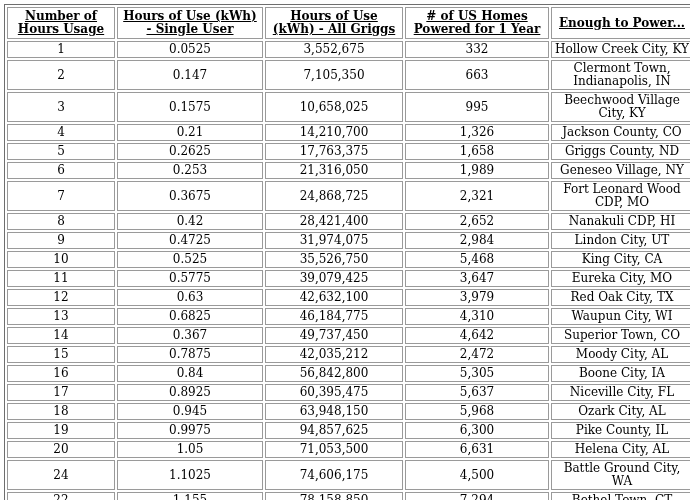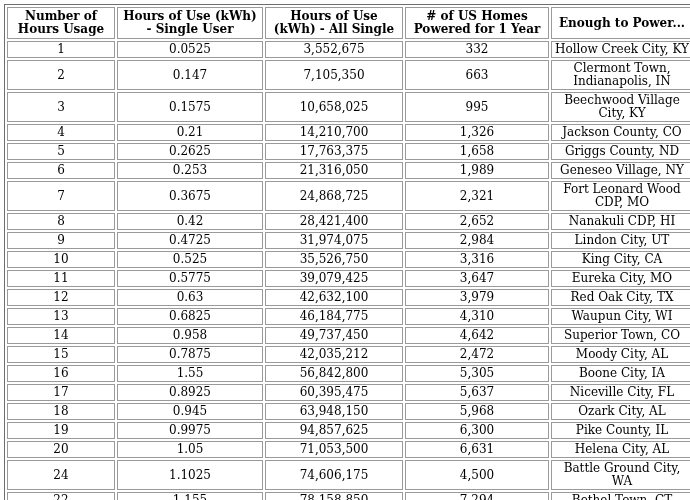--- a/index.html
+++ b/index.html
@@ -29,38 +29,39 @@
     vertical-align: middle;
     font-size: 12px;
     line-height: 13px;
     padding: 1px 2px;
     overflow: hidden;
     word-wrap: break-word;
   }
   th {
     font-weight: bold;
     padding: 2px 4px;
+    text-decoration: underline;
   }
 </style>
 </head>
 <body>
 
 <table class="data-table">
   <colgroup>
     <col style="width:108px">
     <col style="width:146px">
     <col style="width:138px">
     <col style="width:144px">
     <col style="width:142px">
   </colgroup>
   <thead>
     <tr>
         <th>Number of Hours Usage</th>
         <th>Hours of Use (kWh) - Single User</th>
-        <th>Hours of Use (kWh) - All Single</th>
+        <th>Hours of Use (kWh) - All Griggs</th>
         <th># of US Homes Powered for 1 Year</th>
         <th>Enough to Power...</th>
       </tr>
   </thead>
   <tbody>
       <tr>
         <td>1</td>
         <td>0.0525</td>
         <td>3,552,675</td>
         <td>332</td>
@@ -119,21 +120,21 @@
         <td>9</td>
         <td>0.4725</td>
         <td>31,974,075</td>
         <td>2,984</td>
         <td>Lindon City, UT</td>
       </tr>
       <tr>
         <td>10</td>
         <td>0.525</td>
         <td>35,526,750</td>
-        <td>3,316</td>
+        <td>5,468</td>
         <td>King City, CA</td>
       </tr>
       <tr>
         <td>11</td>
         <td>0.5775</td>
         <td>39,079,425</td>
         <td>3,647</td>
         <td>Eureka City, MO</td>
       </tr>
       <tr>
@@ -145,35 +146,35 @@
       </tr>
       <tr>
         <td>13</td>
         <td>0.6825</td>
         <td>46,184,775</td>
         <td>4,310</td>
         <td>Waupun City, WI</td>
       </tr>
       <tr>
         <td>14</td>
-        <td>0.958</td>
+        <td>0.367</td>
         <td>49,737,450</td>
         <td>4,642</td>
         <td>Superior Town, CO</td>
       </tr>
       <tr>
         <td>15</td>
         <td>0.7875</td>
         <td>42,035,212</td>
         <td>2,472</td>
         <td>Moody City, AL</td>
       </tr>
       <tr>
         <td>16</td>
-        <td>1.55</td>
+        <td>0.84</td>
         <td>56,842,800</td>
         <td>5,305</td>
         <td>Boone City, IA</td>
       </tr>
       <tr>
         <td>17</td>
         <td>0.8925</td>
         <td>60,395,475</td>
         <td>5,637</td>
         <td>Niceville City, FL</td>

